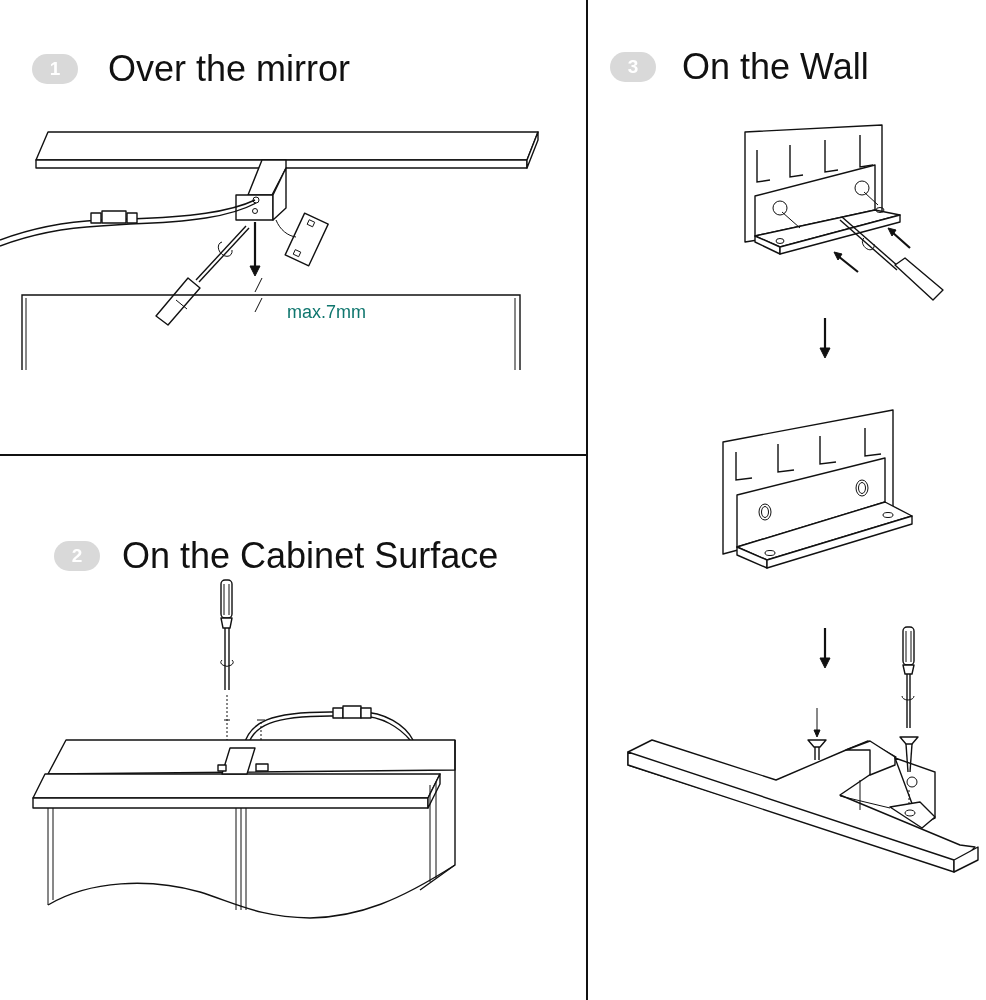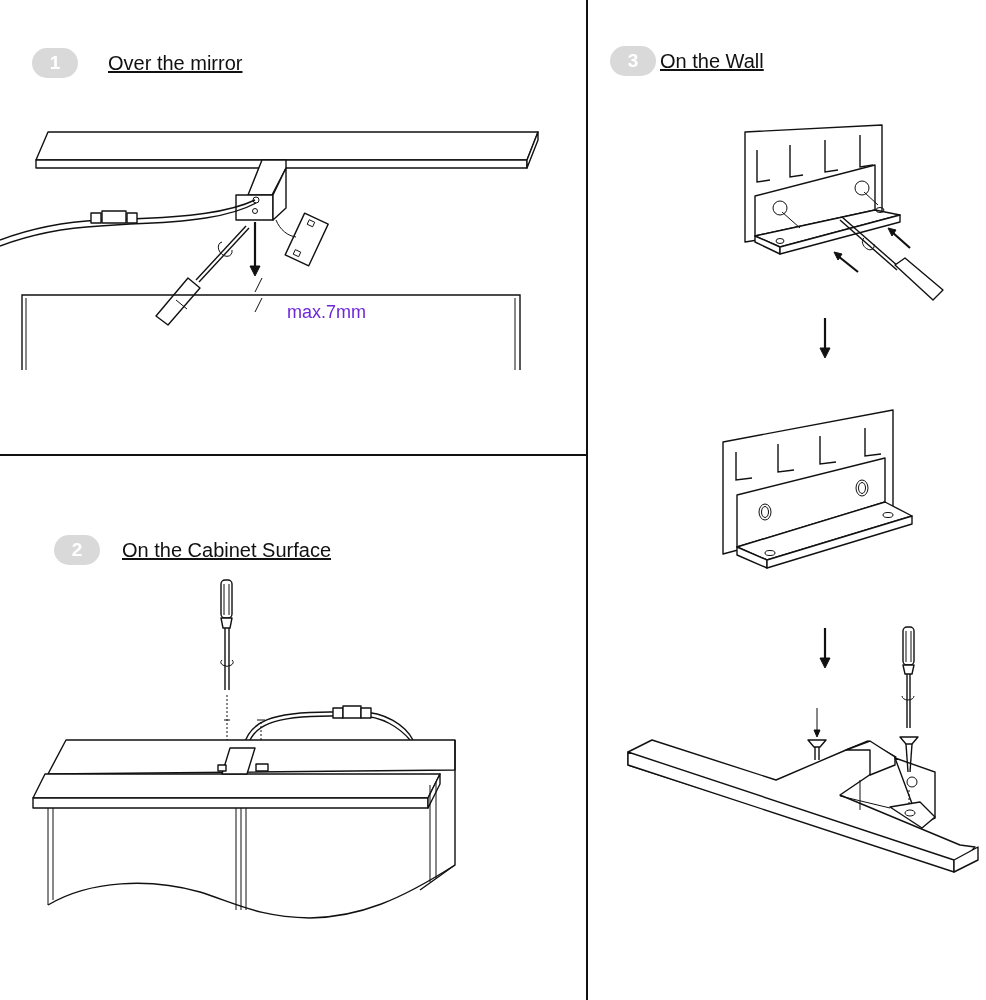--- a/index.html
+++ b/index.html
@@ -3,30 +3,30 @@
 <meta charset="utf-8">
 <style>
   html, body { margin:0; padding:0; background:#ffffff; }
   body { width:986px; height:1000px; position:relative; overflow:hidden;
          font-family:"Liberation Sans", sans-serif; color:#111; }
   .divider-v { position:absolute; left:586px; top:0; width:2px; height:1000px; background:#111; }
   .divider-h { position:absolute; left:0; top:454px; width:587px; height:2px; background:#111; }
   .step-header { position:absolute; display:flex; align-items:center; }
   .badge { width:46px; height:30px; border-radius:15px; background:#d9d9d9; color:#fff;
            font-size:19px; font-weight:bold; display:flex; align-items:center; justify-content:center; }
-  .step-title { font-size:20px; color:#111; margin-left:30px; white-space:nowrap;text-decoration:underline; }
+  .step-title { font-size:36px; color:#111; margin-left:30px; white-space:nowrap; }
   svg.ill { position:absolute; overflow:visible; }
   svg.ill * { vector-effect:non-scaling-stroke; }
   .ln { fill:#fff; stroke:#111; stroke-width:1.4; stroke-linejoin:round; }
   .ln2 { fill:none; stroke:#111; stroke-width:1.4; }
   .thin { fill:none; stroke:#111; stroke-width:1; }
   .dash { fill:none; stroke:#111; stroke-width:1; stroke-dasharray:2 2; }
   .arrow { fill:none; stroke:#111; stroke-width:2.2; }
   .arrowhead { fill:#111; stroke:#111; }
-  .label-mm { position:absolute; left:287px; top:302px; font-size:18px; color:#6d28d9; }
+  .label-mm { position:absolute; left:287px; top:302px; font-size:18px; color:#0f766e; }
 </style>
 </head>
 <body>
 
 <div class="divider-v"></div>
 <div class="divider-h"></div>
 
 <div class="step-header" style="left:32px; top:48px;">
   <div class="badge">1</div>
   <div class="step-title">Over the mirror</div>
@@ -133,21 +133,21 @@
 
   <g>
     <polygon class="ln" points="222,214 230,188 255,188 247,214"></polygon>
     <rect class="ln" x="218" y="205" width="8" height="6"></rect>
     <rect class="ln" x="256" y="204" width="12" height="7"></rect>
   </g>
 </svg>
 
 <div class="step-header" style="left:610px; top:46px;">
   <div class="badge">3</div>
-  <div class="step-title" style="margin-left:4px;text-align:right;">On the Wall</div>
+  <div class="step-title" style="margin-left:26px;text-align:right;">On the Wall</div>
 </div>
 
 <svg class="ill" style="left:700px; top:110px;" width="270" height="260" viewBox="0 0 270 260">
   <g>
     <polygon class="ln" points="45,22 182,15 182,110 45,132"></polygon>
     <polyline class="ln2" points="57,40 57,72 70,70"></polyline>
     <polyline class="ln2" points="90,35 90,67 103,65"></polyline>
     <polyline class="ln2" points="125,30 125,62 138,60"></polyline>
     <polyline class="ln2" points="160,25 160,57 173,55"></polyline>
   </g>

